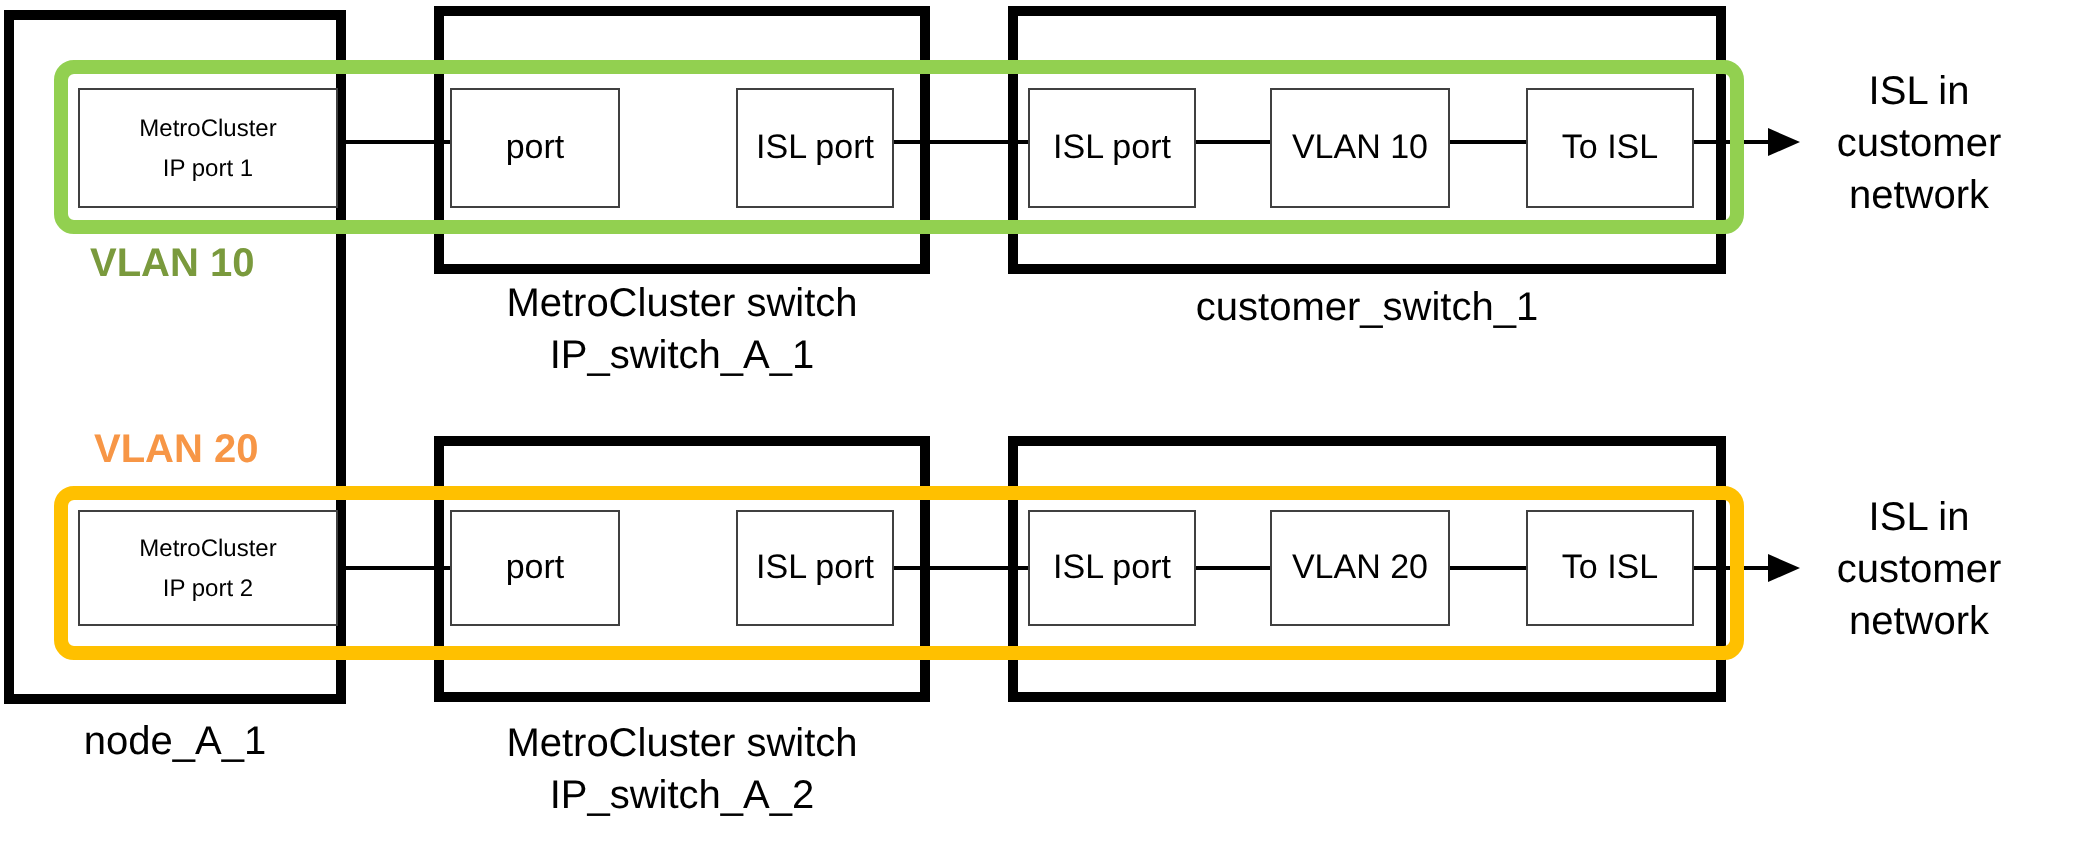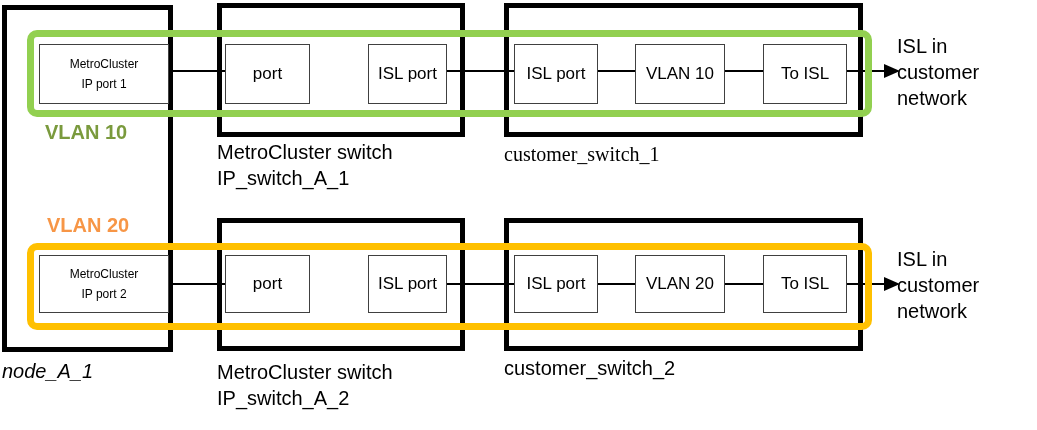--- a/index.html
+++ b/index.html
@@ -57,20 +57,21 @@
   .arrow-head {
     width: 0; height: 0;
     border-top: 7px solid transparent;
     border-bottom: 7px solid transparent;
     border-left: 16px solid #000000;
     z-index: 2;
   }
 
   
   .label {
+    text-align: center;
     font-size: 20px;
     line-height: 26px;
     white-space: pre-line;
     z-index: 2;
   }
   .vlan-label {
     font-size: 20px;
     font-weight: bold;
     z-index: 3;
   }
@@ -90,35 +91,34 @@
   <div class="abs arrow-head" style="left:884px; top:64px;"></div>
 
   <div class="abs conn" style="left:169px; top:283px; width:56px;"></div>
   <div class="abs conn" style="left:447px; top:283px; width:67px;"></div>
   <div class="abs conn" style="left:598px; top:283px; width:37px;"></div>
   <div class="abs conn" style="left:725px; top:283px; width:38px;"></div>
   <div class="abs conn" style="left:847px; top:283px; width:39px;"></div>
   <div class="abs arrow-head" style="left:884px; top:277px;"></div>
 
   <div class="abs device-box" style="left:2px; top:5px; width:171px; height:347px;"></div>
-  <div class="abs label" style="left:2px; top:358px; width:171px;font-style:italic;">node_A_1</div>
+  <div class="abs label" style="left:2px; top:358px; width:171px;">node_A_1</div>
 
   <div class="abs device-box" style="left:217px; top:3px; width:248px; height:134px;"></div>
   <div class="abs label" style="left:217px; top:139px; width:248px;">MetroCluster switch
 IP_switch_A_1</div>
 
   <div class="abs device-box" style="left:504px; top:3px; width:359px; height:134px;"></div>
-  <div class="abs label" style="left:504px; top:141px; width:359px;font-family:Liberation Serif, serif;">customer_switch_1</div>
+  <div class="abs label" style="left:504px; top:141px; width:359px;">customer_switch_1</div>
 
   <div class="abs device-box" style="left:217px; top:218px; width:248px; height:133px;"></div>
   <div class="abs label" style="left:217px; top:359px; width:248px;">MetroCluster switch
 IP_switch_A_2</div>
 
   <div class="abs device-box" style="left:504px; top:218px; width:359px; height:133px;"></div>
-  <div class="abs label" style="left:504px; top:355px; width:359px;">customer_switch_2</div>
 
   <div class="abs port-box small-text" style="left:39px; top:44px; width:130px; height:60px;">MetroCluster
 IP port 1</div>
   <div class="abs port-box" style="left:225px; top:44px; width:85px; height:60px;">port</div>
   <div class="abs port-box" style="left:368px; top:44px; width:79px; height:60px;">ISL port</div>
   <div class="abs port-box" style="left:514px; top:44px; width:84px; height:60px;">ISL port</div>
   <div class="abs port-box" style="left:635px; top:44px; width:90px; height:60px;">VLAN 10</div>
   <div class="abs port-box" style="left:763px; top:44px; width:84px; height:60px;">To ISL</div>
 
   <div class="abs port-box small-text" style="left:39px; top:255px; width:130px; height:58px;">MetroCluster

